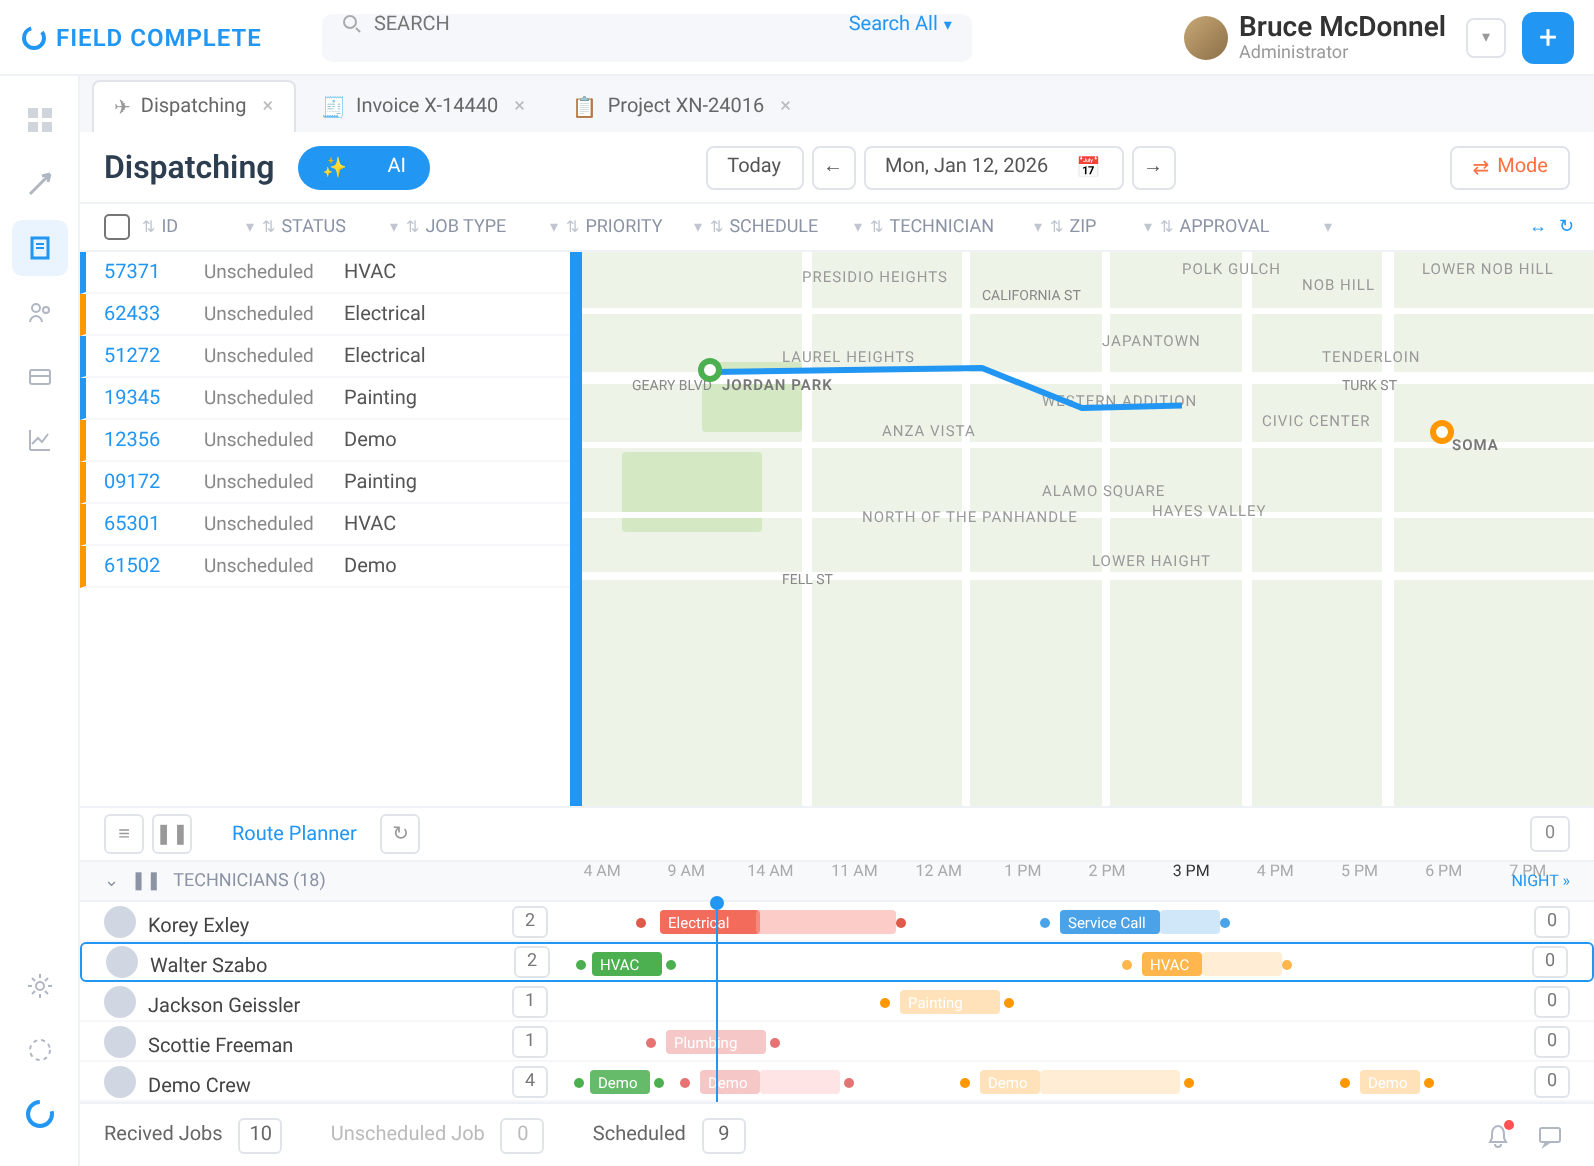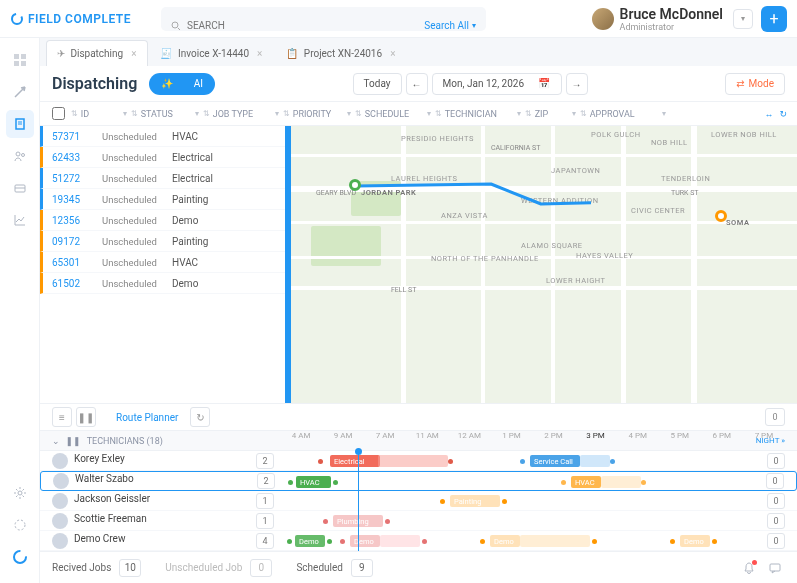--- a/index.html
+++ b/index.html
@@ -1,20 +1,20 @@
 <!DOCTYPE html>
 <html><head>
 <meta charset="utf-8">
 <style>
   *{box-sizing:border-box;margin:0;padding:0;font-family:-apple-system,BlinkMacSystemFont,"Segoe UI",Roboto,Arial,sans-serif}
   body{background:#f5f7fa;width:797px;height:583px;overflow:hidden;font-size:11px;color:#333}
   .topbar{height:38px;display:flex;align-items:center;padding:0 10px;background:#fff;border-bottom:1px solid #eef1f5}
   .brand{display:flex;align-items:center;color:#2196f3;font-weight:600;font-size:12px;letter-spacing:.5px}
   .brand svg{margin-right:4px}
-  .search-wrap{margin-left:30px;display:flex;align-items:flex-end;background:#f5f7fa;border-radius:5px;height:24px;width:325px;padding:0 10px}
+  .search-wrap{margin-left:30px;display:flex;align-items:flex-start;background:#f5f7fa;border-radius:5px;height:24px;width:325px;padding:0 10px}
   .search-wrap input{border:none;background:transparent;outline:none;flex:1;font-size:10px;color:#666}
   .search-all{color:#2196f3;font-size:10px;cursor:pointer;display:flex;align-items:center}
   .chev{margin-left:3px;font-size:8px}
   .user-block{margin-left:auto;display:flex;align-items:center}
   .avatar{width:22px;height:22px;border-radius:50%;background:linear-gradient(135deg,#c8a876,#8b6f47);margin-right:6px}
   .uname{font-size:14px;font-weight:600;color:#333}
   .urole{font-size:9px;color:#999}
   .dd-btn{width:20px;height:20px;border:1px solid #e0e4ea;border-radius:4px;margin-left:10px;display:flex;align-items:center;justify-content:center;color:#999;cursor:pointer;font-size:8px}
   .plus-btn{width:26px;height:26px;background:#2196f3;border-radius:6px;margin-left:8px;display:flex;align-items:center;justify-content:center;color:#fff;font-size:16px;cursor:pointer}
   .layout{display:flex;height:calc(100% - 38px)}
@@ -58,21 +58,21 @@
   .rp-link{color:#2196f3;font-size:10px;margin-left:16px}
   .rb-count{margin-left:auto;width:20px;height:18px;border:1px solid #e0e4ea;border-radius:3px;display:flex;align-items:center;justify-content:center;font-size:9px;color:#888}
   .tech-head{height:20px;background:#f8f9fb;display:flex;align-items:center;padding:0 12px;font-size:9px;color:#8b93a5;border-bottom:1px solid #eef1f5}
   .tech-head .th-expand{margin-right:6px;cursor:pointer}
   .timeline-head{position:absolute;left:240px;right:12px;top:0;height:20px;display:flex}
   .tl-hr{flex:1;font-size:8px;color:#aaa;text-align:center;position:relative}
   .tl-hr.cur{color:#333;font-weight:400}
   .gantt{background:#fff;position:relative}
   .grow{height:20px;display:flex;align-items:center;border-bottom:1px solid #f5f7fa;position:relative}
   .grow.hl{border:1px solid #2196f3;border-radius:3px}
-  .gname-col{width:240px;display:flex;align-items:flex-start;padding-left:12px;font-size:10px;color:#444}
+  .gname-col{width:240px;display:flex;align-items:flex-end;padding-left:12px;font-size:10px;color:#444}
   .gav{width:16px;height:16px;border-radius:50%;background:#d0d7e2;margin-right:6px}
   .gcount{margin-left:auto;margin-right:6px;width:18px;height:16px;border:1px solid #e0e4ea;border-radius:3px;display:flex;align-items:center;justify-content:center;font-size:9px;color:#777}
   .gend{position:absolute;right:12px;width:18px;height:16px;border:1px solid #e0e4ea;border-radius:3px;display:flex;align-items:center;justify-content:center;font-size:9px;color:#777}
   .task{position:absolute;height:12px;border-radius:2px;font-size:7.5px;color:#fff;display:flex;align-items:center;padding:0 4px;top:4px}
   .task.soft{opacity:.55}
   .dot{position:absolute;width:5px;height:5px;border-radius:50%;top:7.5px}
   .now-line{position:absolute;top:0;bottom:0;width:1px;background:#2196f3;z-index:5}
   .now-line::before{content:"";position:absolute;top:-3px;left:-3px;width:7px;height:7px;background:#2196f3;border-radius:50%}
   .footer{height:32px;background:#fff;border-top:1px solid #eef1f5;display:flex;align-items:center;padding:0 12px;font-size:10px;color:#666}
   .fstat{display:flex;align-items:center;margin-right:24px}
@@ -325,21 +325,21 @@
       <div class="rb-count">0</div>
     </div>
 
     <div class="tech-head" style="position:relative">
       <span class="th-expand">⌄</span>
       <span style="margin-right:6px">❚❚</span>
       <span>TECHNICIANS (18)</span>
       <div class="timeline-head" id="tlhead">
           <div class="tl-hr">4 AM</div>
           <div class="tl-hr">9 AM</div>
-          <div class="tl-hr">7 AM</div>
+          <div class="tl-hr">14 AM</div>
           <div class="tl-hr">11 AM</div>
           <div class="tl-hr">12 AM</div>
           <div class="tl-hr">1 PM</div>
           <div class="tl-hr">2 PM</div>
           <div class="tl-hr cur">3 PM</div>
           <div class="tl-hr">4 PM</div>
           <div class="tl-hr">5 PM</div>
           <div class="tl-hr">6 PM</div>
           <div class="tl-hr">7 PM</div>
         </div>

